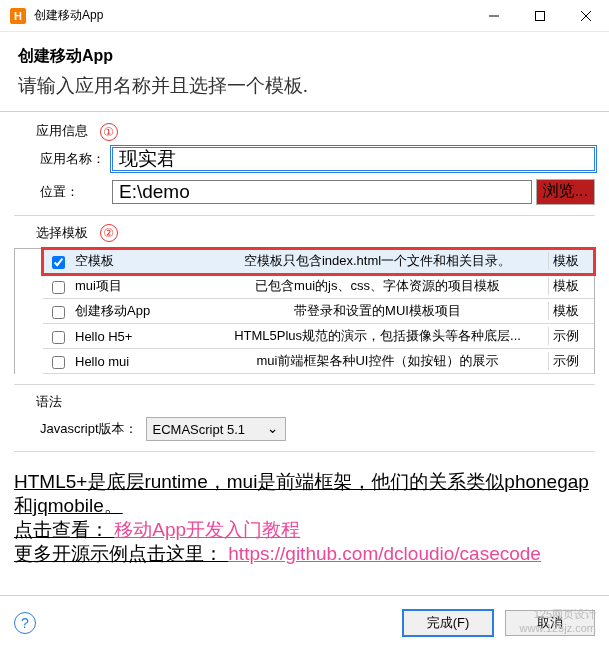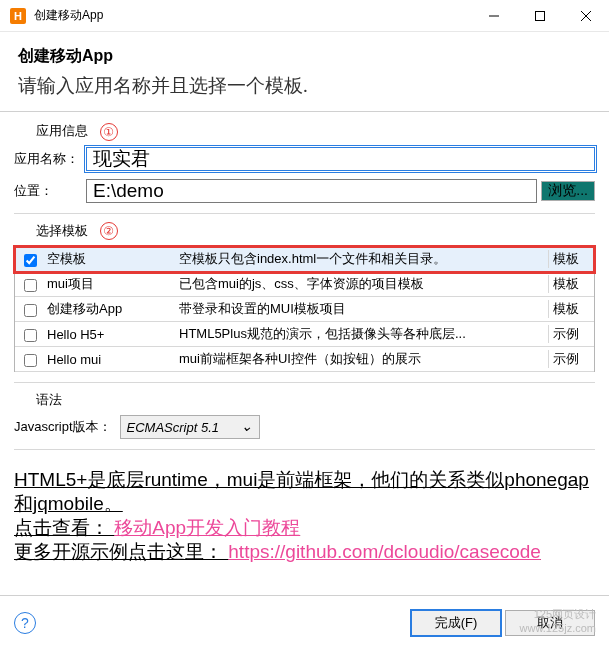--- a/index.html
+++ b/index.html
@@ -63,82 +63,83 @@
       font-size: 12px;
       text-align: center;
       line-height: 16px;
       margin-left: 8px;
       vertical-align: middle;
     }
     .row {
       display: flex;
       align-items: center;
       margin-bottom: 8px;
+      margin-left: 26px;
     }
     .row-label { width: 72px; }
     .row-input {
       flex: 1;
       height: 24px;
       border: 1px solid #7a7a7a;
       padding: 2px 6px;
       font-size: 19px;
       font-family: inherit;
     }
     .row-input.focused {
       border: 1px solid #2a7de1;
       outline: 1px solid #2a7de1;
     }
     .red-outline {
       outline: 3px solid #e53935;
       outline-offset: 1px;
     }
     .browse-btn {
-      height: 20px;
+      height: 26px;
       margin-left: 4px;
       padding: 0 6px;
       border: 1px solid #adadad;
-      background: #0f766e;
-      font-size: 14px;
+      background: #b91c1c;
+      font-size: 16px;
       cursor: pointer;
     }
     .divider { border-top: 1px solid #d8d8d8; margin: 10px 0 8px; }
     .template-table {
       border: 1px solid #b5b5b5;
       border-bottom: none;
+      padding-left: 28px;
     }
     .trow {
       display: flex;
       align-items: center;
       height: 25px;
       border-bottom: 1px solid #d8d8d8;
       background: #fff;
     }
     .trow.selected {
       background: #e6f0fb;
       outline: 3px solid #e53935;
       outline-offset: -1px;
       position: relative;
       z-index: 2;
     }
     .trow .tchk { width: 30px; text-align: center; }
     .trow .tchk input { vertical-align: middle; }
     .trow .tname { width: 130px; padding-left: 2px; }
-    .trow .tdesc { flex: 1; padding-left: 4px; overflow: hidden; text-overflow: ellipsis; white-space: nowrap; }
+    .trow .tdesc { flex: 1; padding-left: 4px; overflow: hidden; text-overflow: ellipsis; white-space: nowrap; text-align: center; }
     .trow .ttype { width: 46px; padding-left: 4px; border-left: 1px solid #d8d8d8; }
     .select {
       height: 24px;
       border: 1px solid #adadad;
       padding: 2px 24px 2px 6px;
       font-size: 13px;
       background: #f0f0f0;
       position: relative;
       display: inline-flex;
       align-items: center;
       min-width: 140px;
-      font-style: italic;
     }
     .select::after {
       content: "⌄";
       position: absolute;
       right: 6px;
       font-size: 14px;
       top: 2px;
     }
     .info-block {
       margin-top: 18px;
@@ -169,21 +170,21 @@
       cursor: pointer;
     }
     .footer-spacer { flex: 1; }
     .btn {
       height: 26px;
       min-width: 90px;
       border: 1px solid #adadad;
       background: #f0f0f0;
       font-size: 13px;
       cursor: pointer;
-      margin-left: 4px;
+      margin-left: 12px;
       font-family: inherit;
     }
     .btn.primary {
       border: 1px solid #2a7de1;
       outline: 1px solid #2a7de1;
     }
     .watermark {
       position: absolute;
       right: 13px;
       bottom: 14px;

